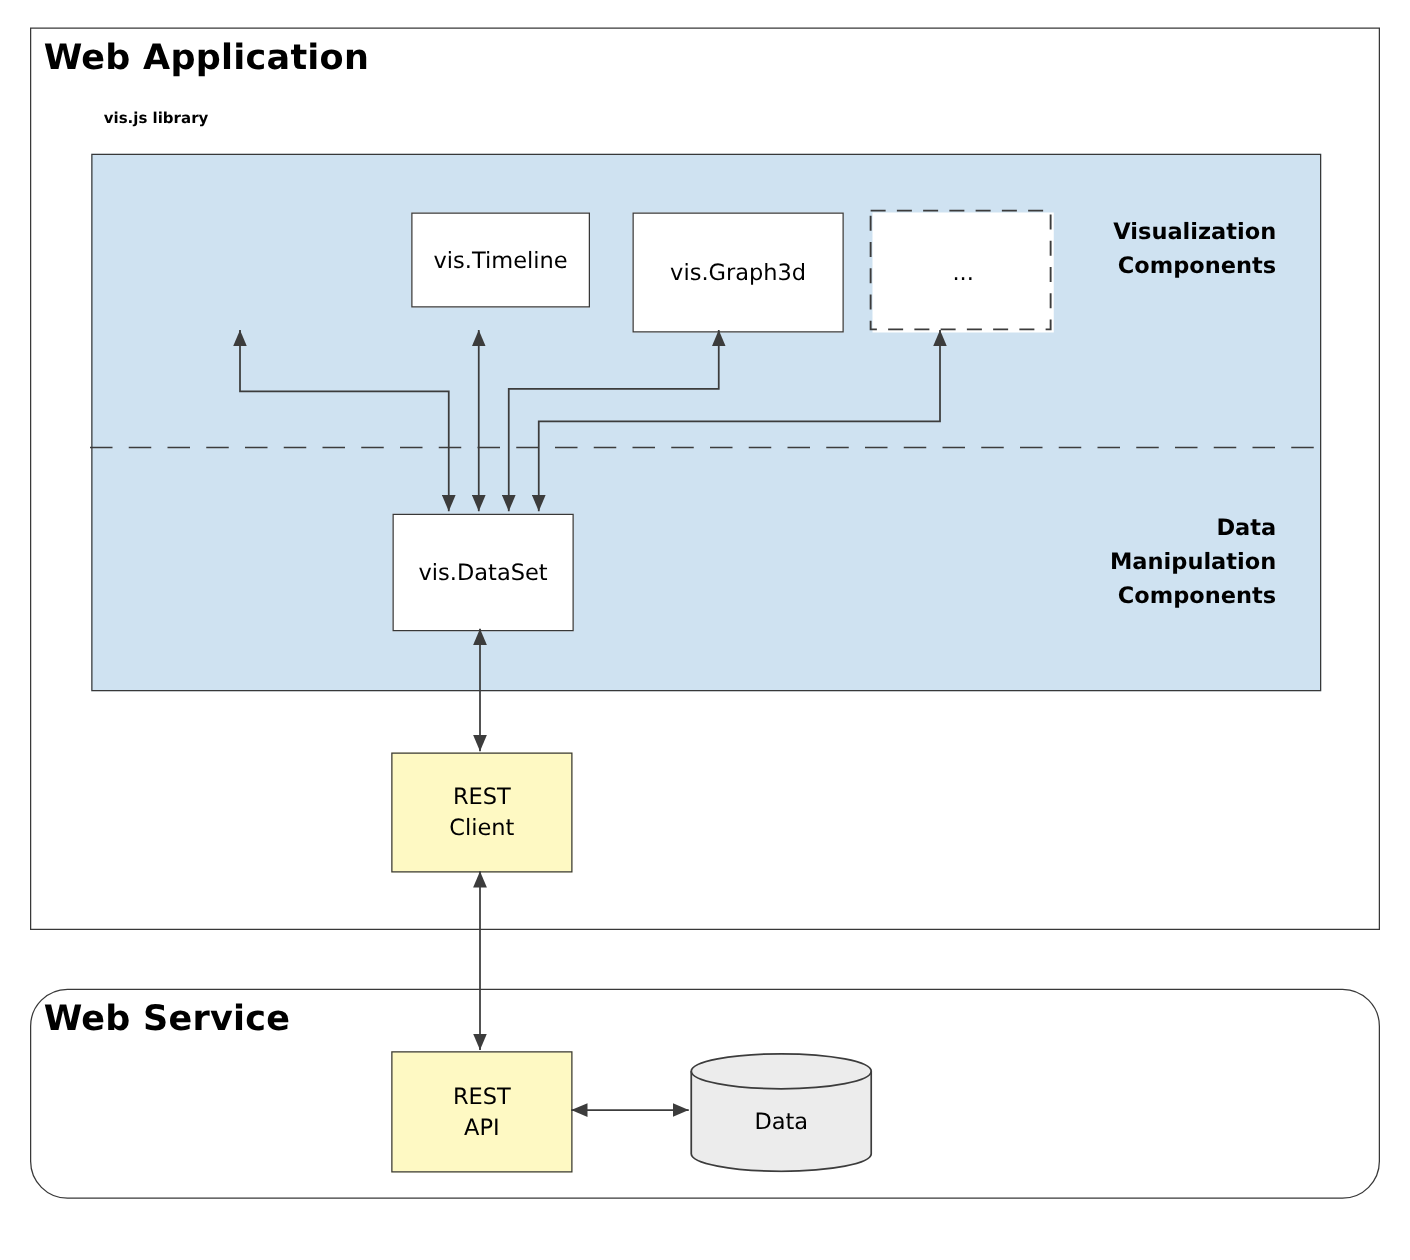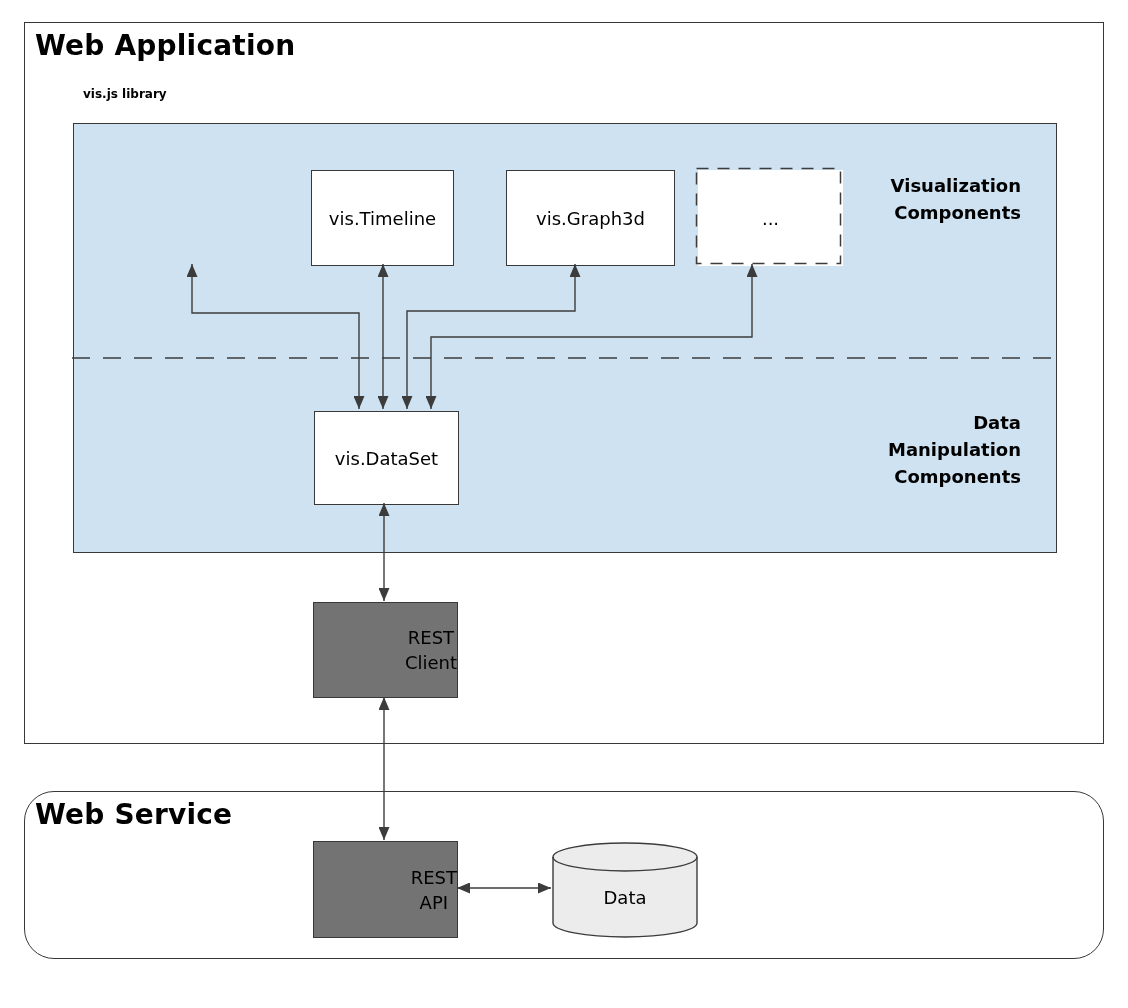--- a/index.html
+++ b/index.html
@@ -17,25 +17,25 @@
   #vis-panel {
     position:absolute; left:48px; top:100px; width:984px; height:430px;
     background:#cfe2f1; border:1px solid #383838; box-sizing:border-box;
   }
   .node {
     position:absolute; box-sizing:border-box;
     background:#ffffff; border:1px solid #383838;
     display:flex; align-items:center; justify-content:center;
     font-size:18px; line-height:25px; text-align:center; white-space:pre-line;
   }
-  .node.gray { background:#737373;justify-content:flex-end; }
+  .node.gray { background:#fef9c3; }
   .node.dashed { border:none; } 
 
   #box-graph    { left:48px;  top:46px;  width:145px; height:96px; }
-  #box-timeline { left:237px; top:46px;  width:143px; height:96px; }
+  #box-timeline { left:255px; top:46px;  width:143px; height:76px; }
   #box-graph3d  { left:432px; top:46px;  width:169px; height:96px; }
   #box-more     { left:624px; top:46px;  width:145px; height:96px; }
   #box-dataset  { left:240px; top:287px; width:145px; height:94px; }
 
   .side-label {
     position:absolute; right:35px; width:230px;
     font-size:18px; font-weight:bold; line-height:27px;
     text-align:right; white-space:pre-line;
   }
   #label-visualization { top:48px; }

